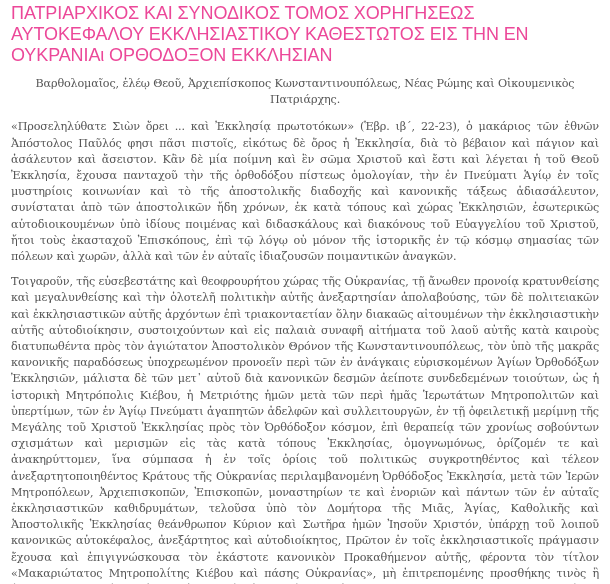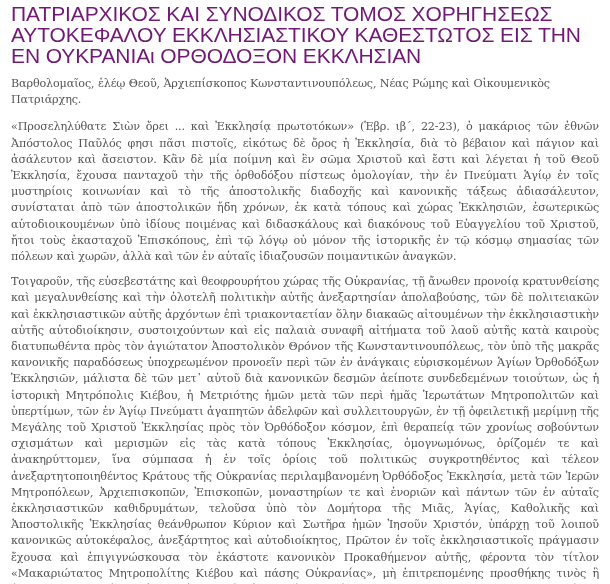--- a/index.html
+++ b/index.html
@@ -15,38 +15,38 @@
     }
     .doc {
       position: absolute;
       left: 11px;
       top: 3px;
       width: 588px;
       color: #444444;
     }
     .doc-title {
       font-family: "Liberation Sans", sans-serif;
-      font-size: 21px;
+      font-size: 18px;
       line-height: 21px;
       font-weight: normal;
-      color: #701a75;
+      color: #ec4899;
       margin: 0 0 10px 0;
       letter-spacing: -0.1px;
     }
     .doc-para {
       font-family: "DejaVu Serif", serif;
       font-size: 11.2px;
       line-height: 16.2px;
       color: #555555;
       margin: 0 0 9px 0;
       text-align: justify;
       letter-spacing: -0.15px;
     }
     .doc-para.salutation {
-      text-align: left;
+      text-align: center;
       margin-bottom: 11px;
     }
   </style>
 </head>
 <body>
 
 <div class="doc">
   <h1 class="doc-title">ΠΑΤΡΙΑΡΧΙΚΟΣ ΚΑΙ ΣΥΝΟΔΙΚΟΣ ΤΟΜΟΣ ΧΟΡΗΓΗΣΕΩΣ ΑΥΤΟΚΕΦΑΛΟΥ ΕΚΚΛΗΣΙΑΣΤΙΚΟΥ ΚΑΘΕΣΤΩΤΟΣ ΕΙΣ ΤΗΝ ΕΝ ΟΥΚΡΑΝΙΑι ΟΡΘΟΔΟΞΟΝ ΕΚΚΛΗΣΙΑΝ</h1>
   <p class="doc-para salutation">Βαρθολομαῖος, ἐλέῳ Θεοῦ, Ἀρχιεπίσκοπος Κωνσταντινουπόλεως, Νέας Ρώμης καὶ Οἰκουμενικὸς Πατριάρχης.</p>
   <p class="doc-para">«Προσεληλύθατε Σιὼν ὄρει ... καὶ Ἐκκλησίᾳ πρωτοτόκων» (Ἑβρ. ιβ΄, 22-23), ὁ μακάριος τῶν ἐθνῶν Ἀπόστολος Παῦλός φησι πᾶσι πιστοῖς, εἰκότως δὲ ὄρος ἡ Ἐκκλησία, διὰ τὸ βέβαιον καὶ πάγιον καὶ ἀσάλευτον καὶ ἄσειστον. Κἂν δὲ μία ποίμνη καὶ ἓν σῶμα Χριστοῦ καὶ ἔστι καὶ λέγεται ἡ τοῦ Θεοῦ Ἐκκλησία, ἔχουσα πανταχοῦ τὴν τῆς ὀρθοδόξου πίστεως ὁμολογίαν, τὴν ἐν Πνεύματι Ἁγίῳ ἐν τοῖς μυστηρίοις κοινωνίαν καὶ τὸ τῆς ἀποστολικῆς διαδοχῆς καὶ κανονικῆς τάξεως ἀδιασάλευτον, συνίσταται ἀπὸ τῶν ἀποστολικῶν ἤδη χρόνων, ἐκ κατὰ τόπους καὶ χώρας Ἐκκλησιῶν, ἐσωτερικῶς αὐτοδιοικουμένων ὑπὸ ἰδίους ποιμένας καὶ διδασκάλους καὶ διακόνους τοῦ Εὐαγγελίου τοῦ Χριστοῦ, ἤτοι τοὺς ἑκασταχοῦ Ἐπισκόπους, ἐπὶ τῷ λόγῳ οὐ μόνον τῆς ἱστορικῆς ἐν τῷ κόσμῳ σημασίας τῶν πόλεων καὶ χωρῶν, ἀλλὰ καὶ τῶν ἐν αὐταῖς ἰδιαζουσῶν ποιμαντικῶν ἀναγκῶν.</p>

